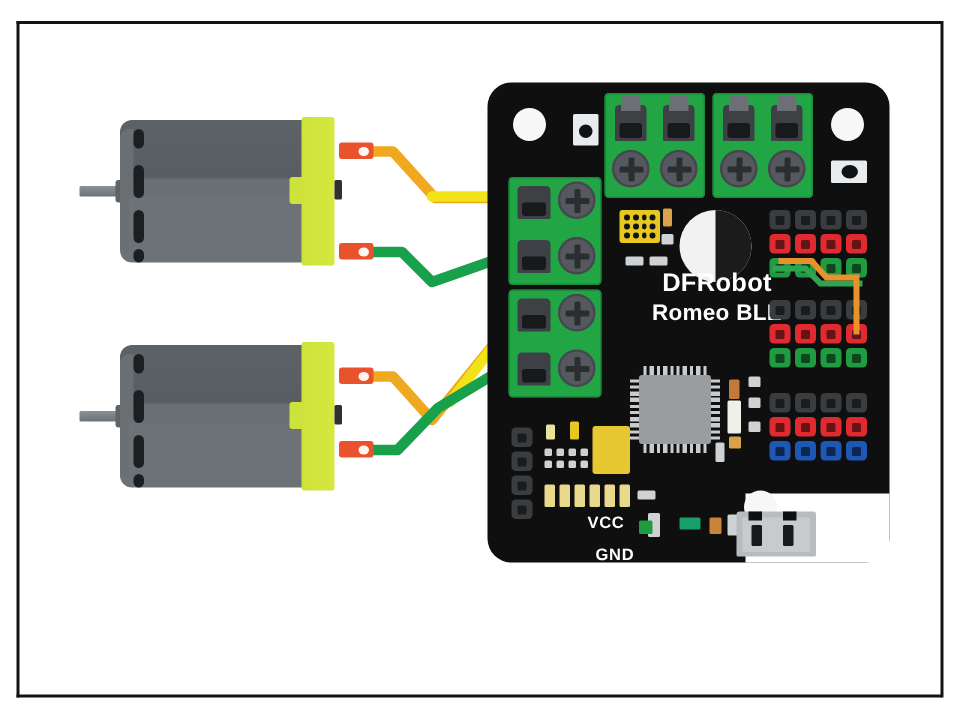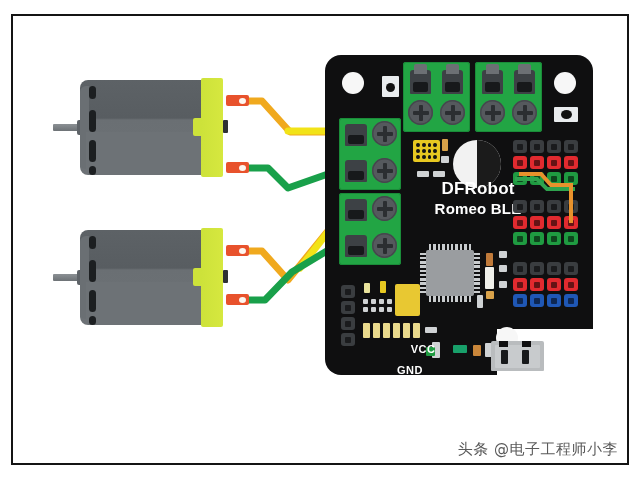--- a/index.html
+++ b/index.html
@@ -424,20 +424,19 @@
     <div class="smd" style="left:152px;top:240px;width:6px;height:13px;background:#cfd2d4;"></div>
 
     <div class="usb" style="left:166px;top:286px;width:53px;height:30px;">
       <div class="shell"></div>
       <div class="n1"></div>
       <div class="n2"></div>
       <div class="p1"></div>
       <div class="p2"></div>
     </div>
 
-    <div class="pinlabel" style="left:68px;top:288px;width:60px;">VCC</div>
+    <div class="pinlabel" style="left:49px;top:288px;width:60px;">VCC</div>
     <div class="pinlabel" style="left:55px;top:309px;width:60px;">GND</div>
 
   </div>
 
-  <div class="watermark">头条 @电子工程师小李</div>
 
 </div>
 
 </body></html>

